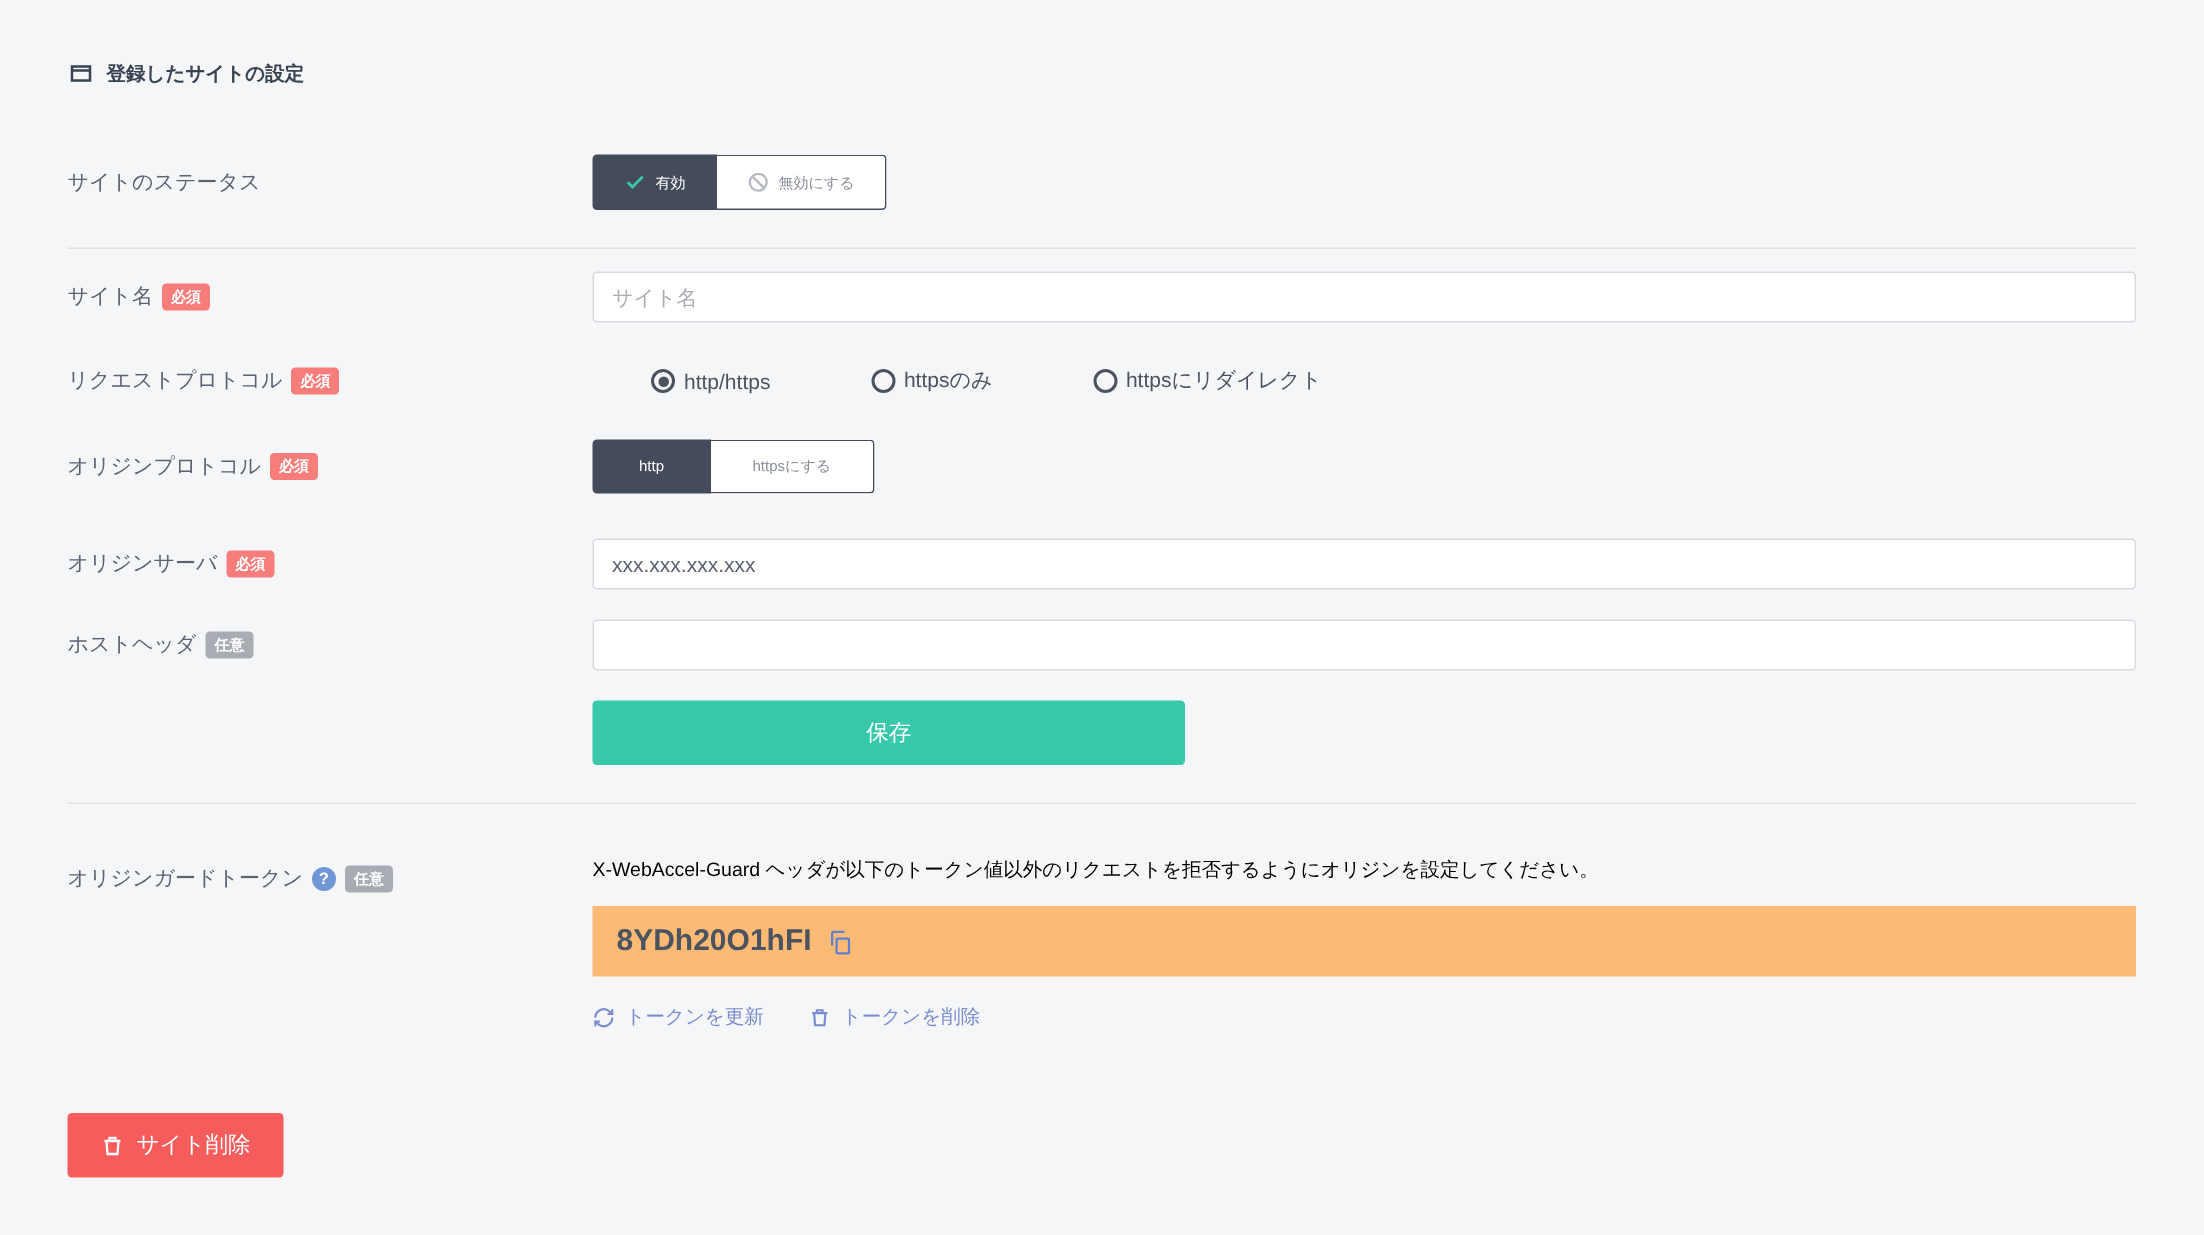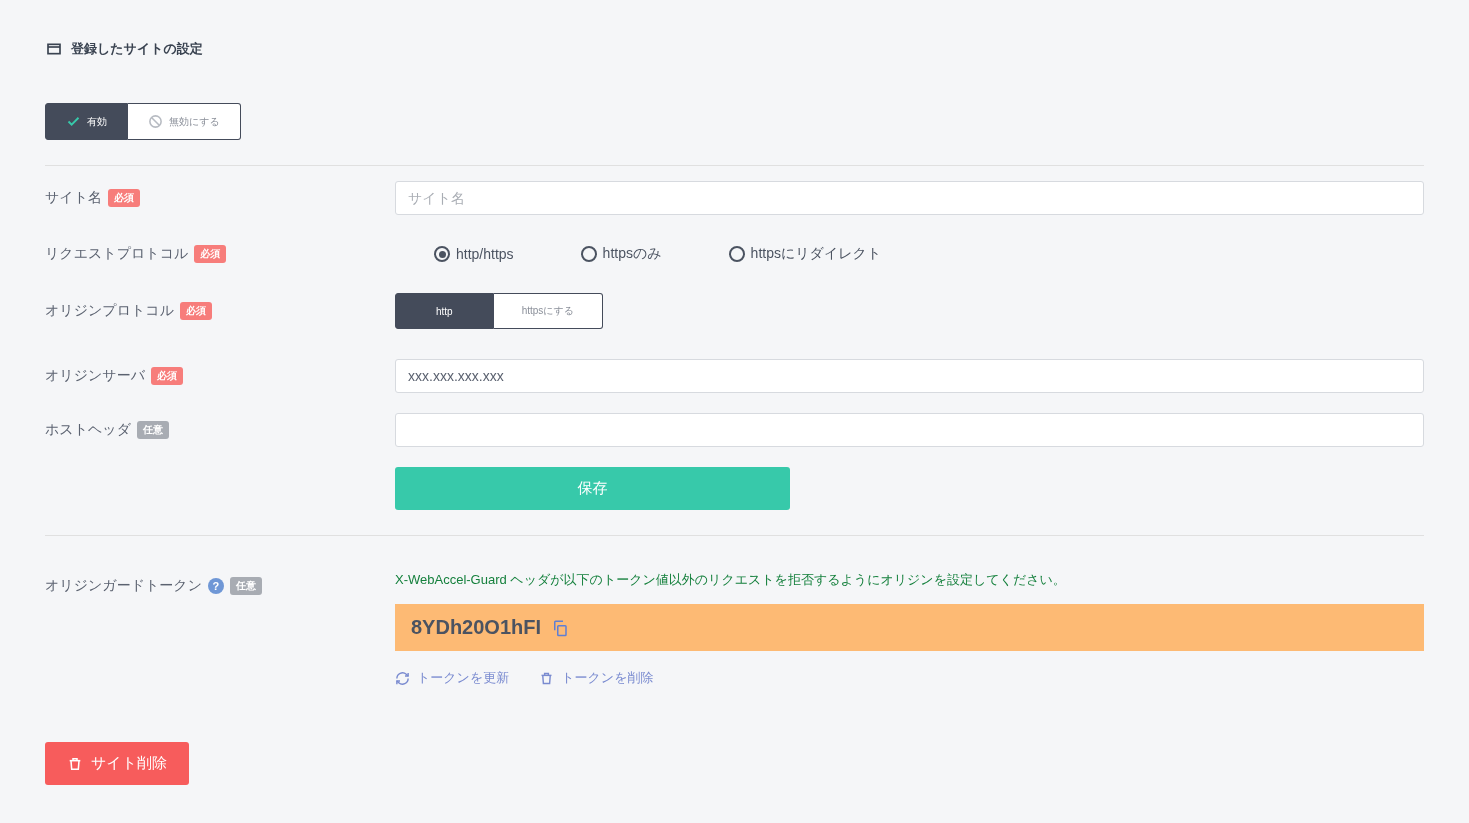--- a/index.html
+++ b/index.html
@@ -81,21 +81,21 @@
     background:#37c9aa;
     color:#fff;
     text-align:center;
     padding:12px 0;
     border:none;
     border-radius:3px;
     font-size:15px;
     cursor:pointer;
   }
   .section-divider { border-top:1px solid #e0e0e0; margin-top:10px; padding-top:20px; }
-  .token-hint { color:#15803d; font-size:13px; margin-bottom:15px; }
+  .token-hint { color:#000000; font-size:13px; margin-bottom:15px; }
   .token-box {
     background:#fdba74;
     padding:12px 16px;
     display:flex;
     align-items:center;
     gap:10px;
     font-size:20px;
     font-weight:bold;
     color:#4b5361;
   }
@@ -122,20 +122,23 @@
 <div class="page-title">
   <svg viewBox="0 0 24 24" fill="none" stroke="#3a4351" stroke-width="2.5">
       <rect x="3" y="5" width="18" height="14"></rect>
       <line x1="3" y1="9" x2="21" y2="9"></line>
     </svg>
   <span>登録したサイトの設定</span>
 </div>
 
 
 <div class="form-row bordered">
+  <div class="label-col">
+    <span>サイトのステータス</span>
+  </div>
   <div class="field-col">
     <div class="toggle-group">
       <button class="toggle-btn active">
         <svg class="ic" viewBox="0 0 24 24" fill="none" stroke="#37c9aa" stroke-width="3">
             <polyline points="4 12 9 17 20 6"></polyline>
           </svg>
         <span>有効</span>
       </button>
       <button class="toggle-btn">
         <svg class="ic" viewBox="0 0 24 24" fill="none" stroke="#b7bbc2" stroke-width="2.5">
@@ -186,21 +189,21 @@
 </div>
 
 
 <div class="form-row">
   <div class="label-col">
     <span>オリジンプロトコル</span>
     <span class="badge badge-required">必須</span>
   </div>
   <div class="field-col">
     <div class="toggle-group">
-      <button class="toggle-btn active" style="padding:10px 40px">
+      <button class="toggle-btn active" style="padding:10px 30px">
         <span>http</span>
       </button>
       <button class="toggle-btn" style="padding:10px 28px">
         <span>httpsにする</span>
       </button>
     </div>
   </div>
 </div>
 
 

